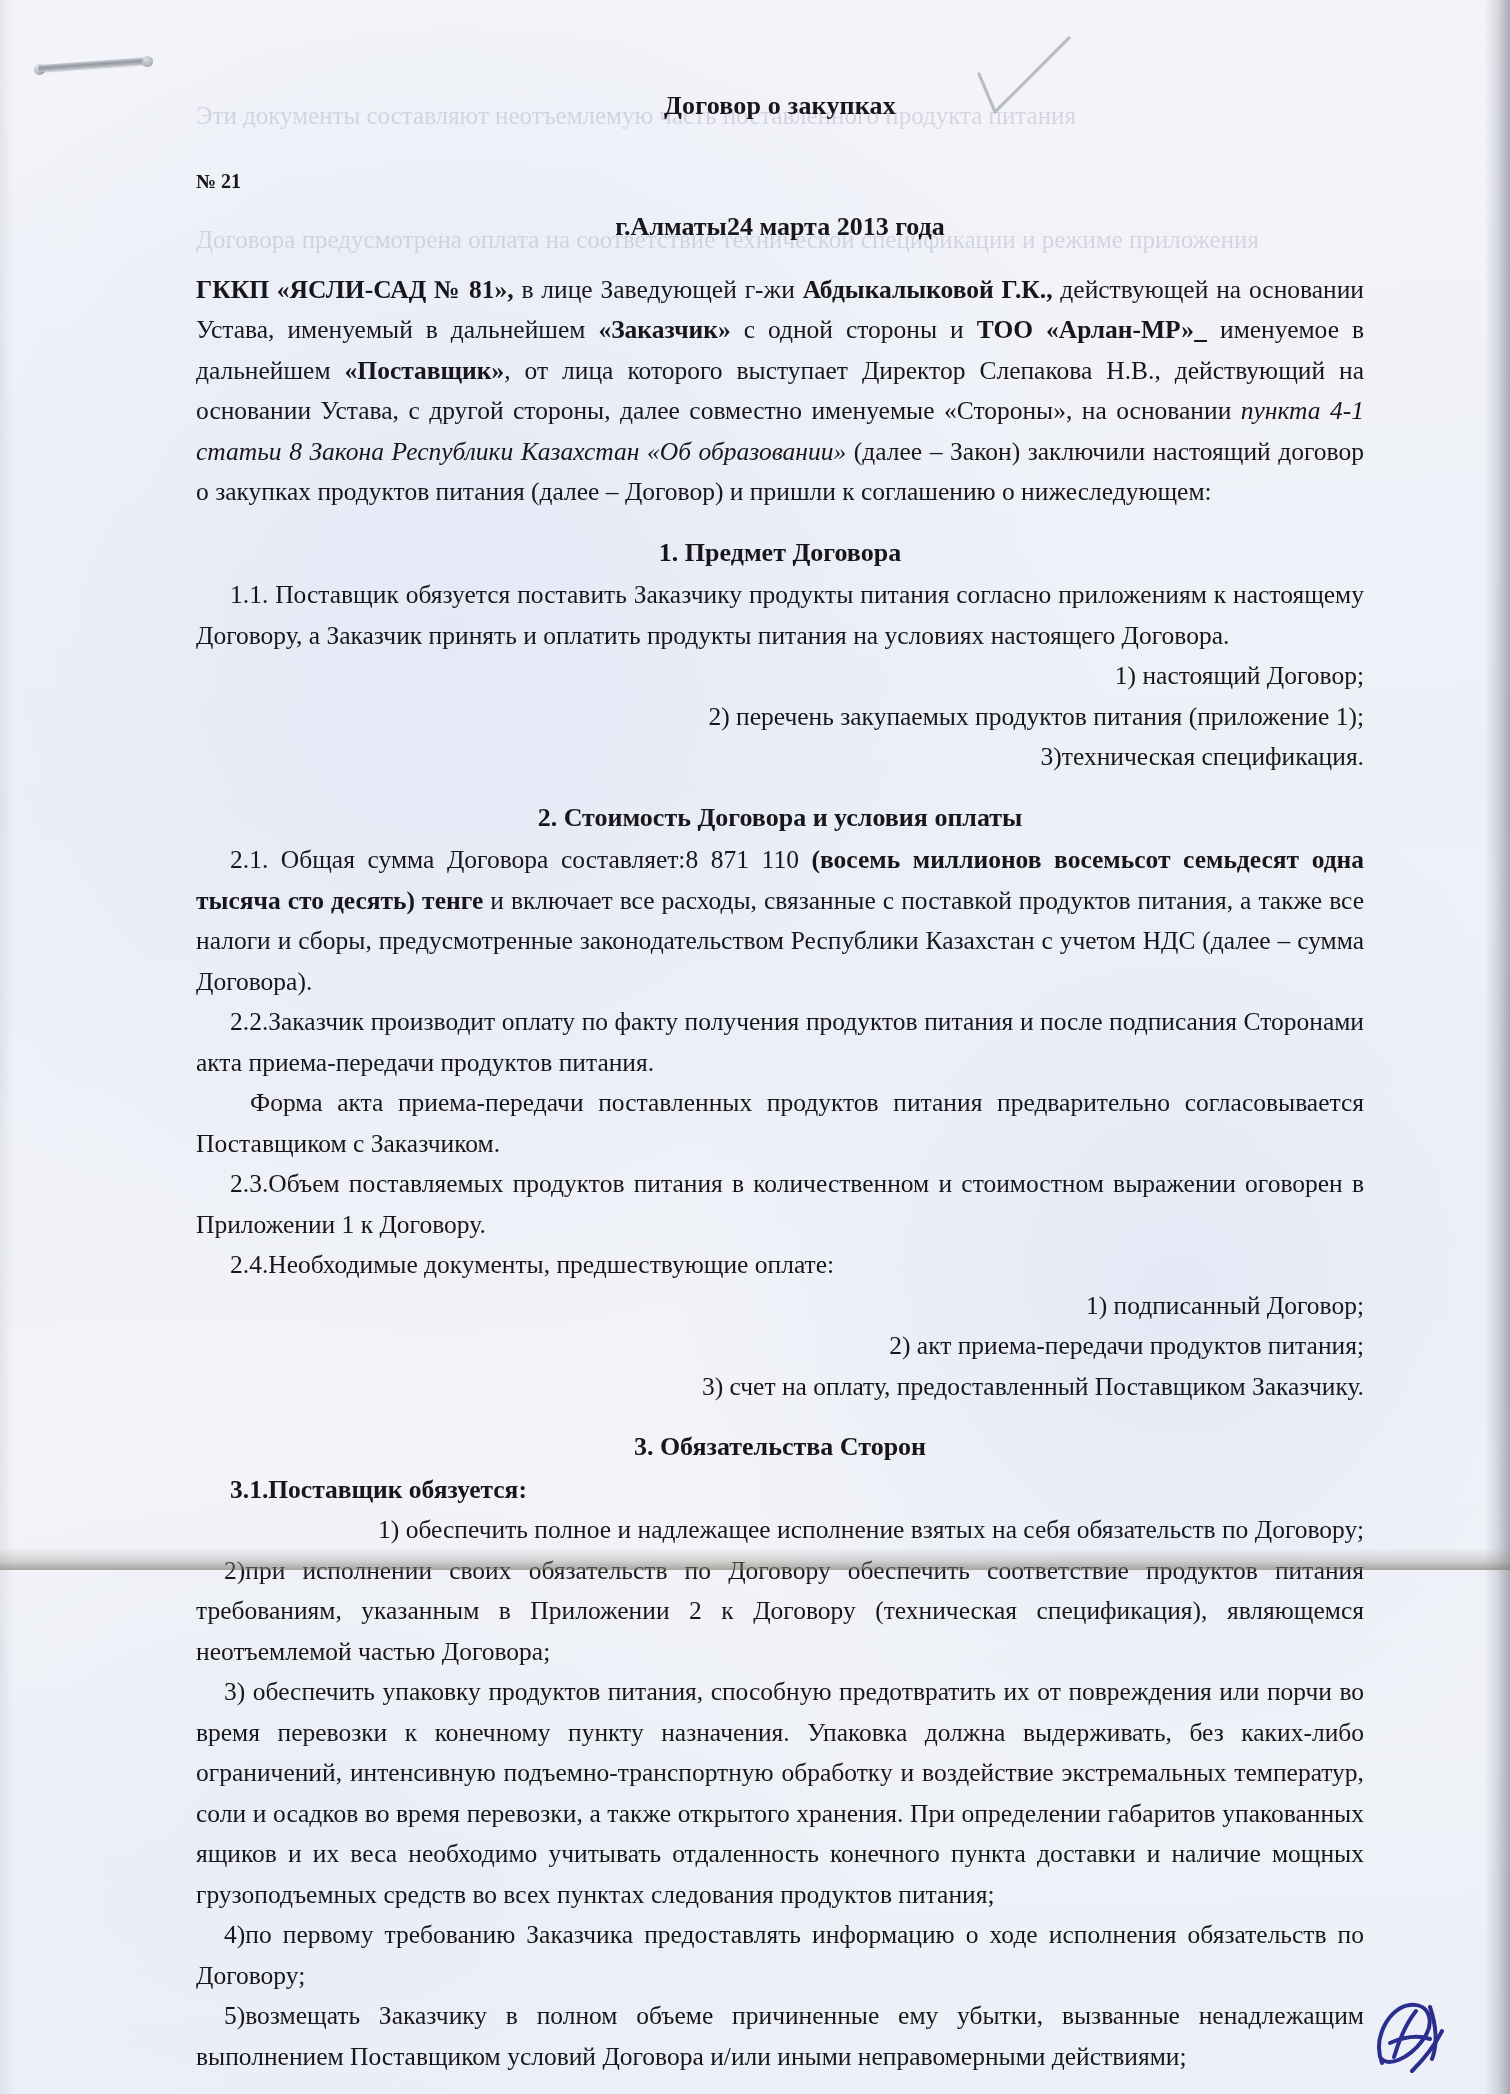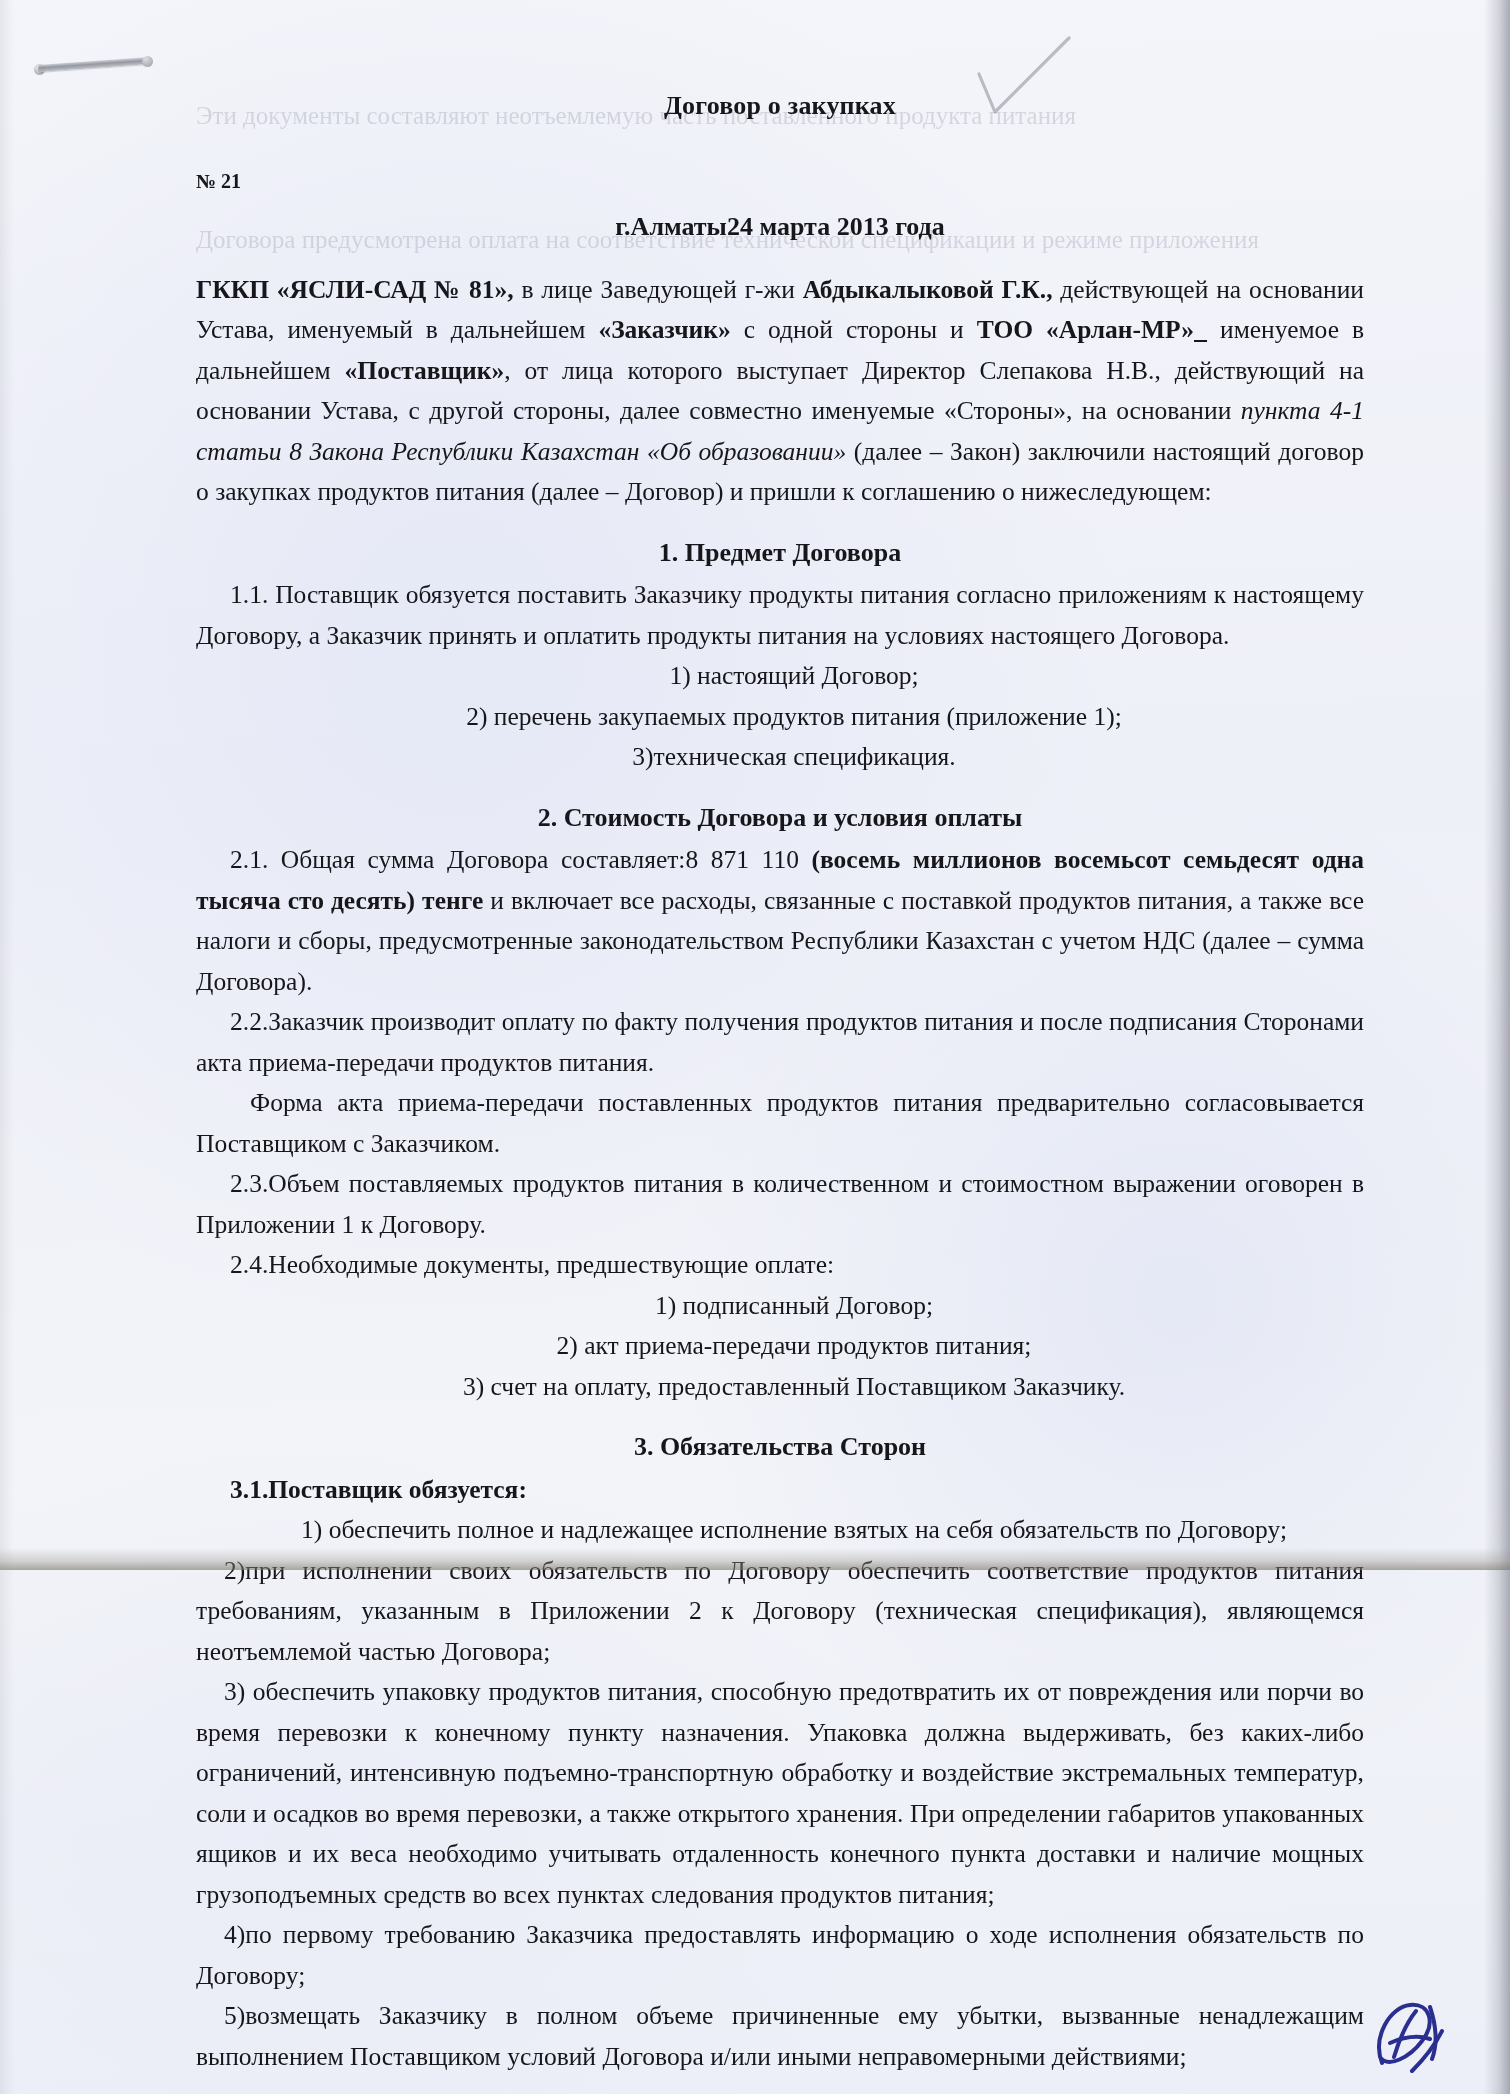--- a/index.html
+++ b/index.html
@@ -99,21 +99,21 @@
     font-weight: bold;
     margin: 0;
     text-indent: 34px;
     text-align: left;
   }
   .listitem {
     margin: 0;
     text-indent: 28px;
     text-align: justify;
   }
-  .listitem-left { text-align: center; }
+  .listitem-left { text-align: right; }
   b, strong { font-weight: bold; }
   i, em { font-style: italic; }
   .u { text-decoration: underline; }
 
   
   .staple {
     position: absolute;
     left: 34px; top: 48px;
     width: 120px; height: 26px;
     pointer-events: none;

